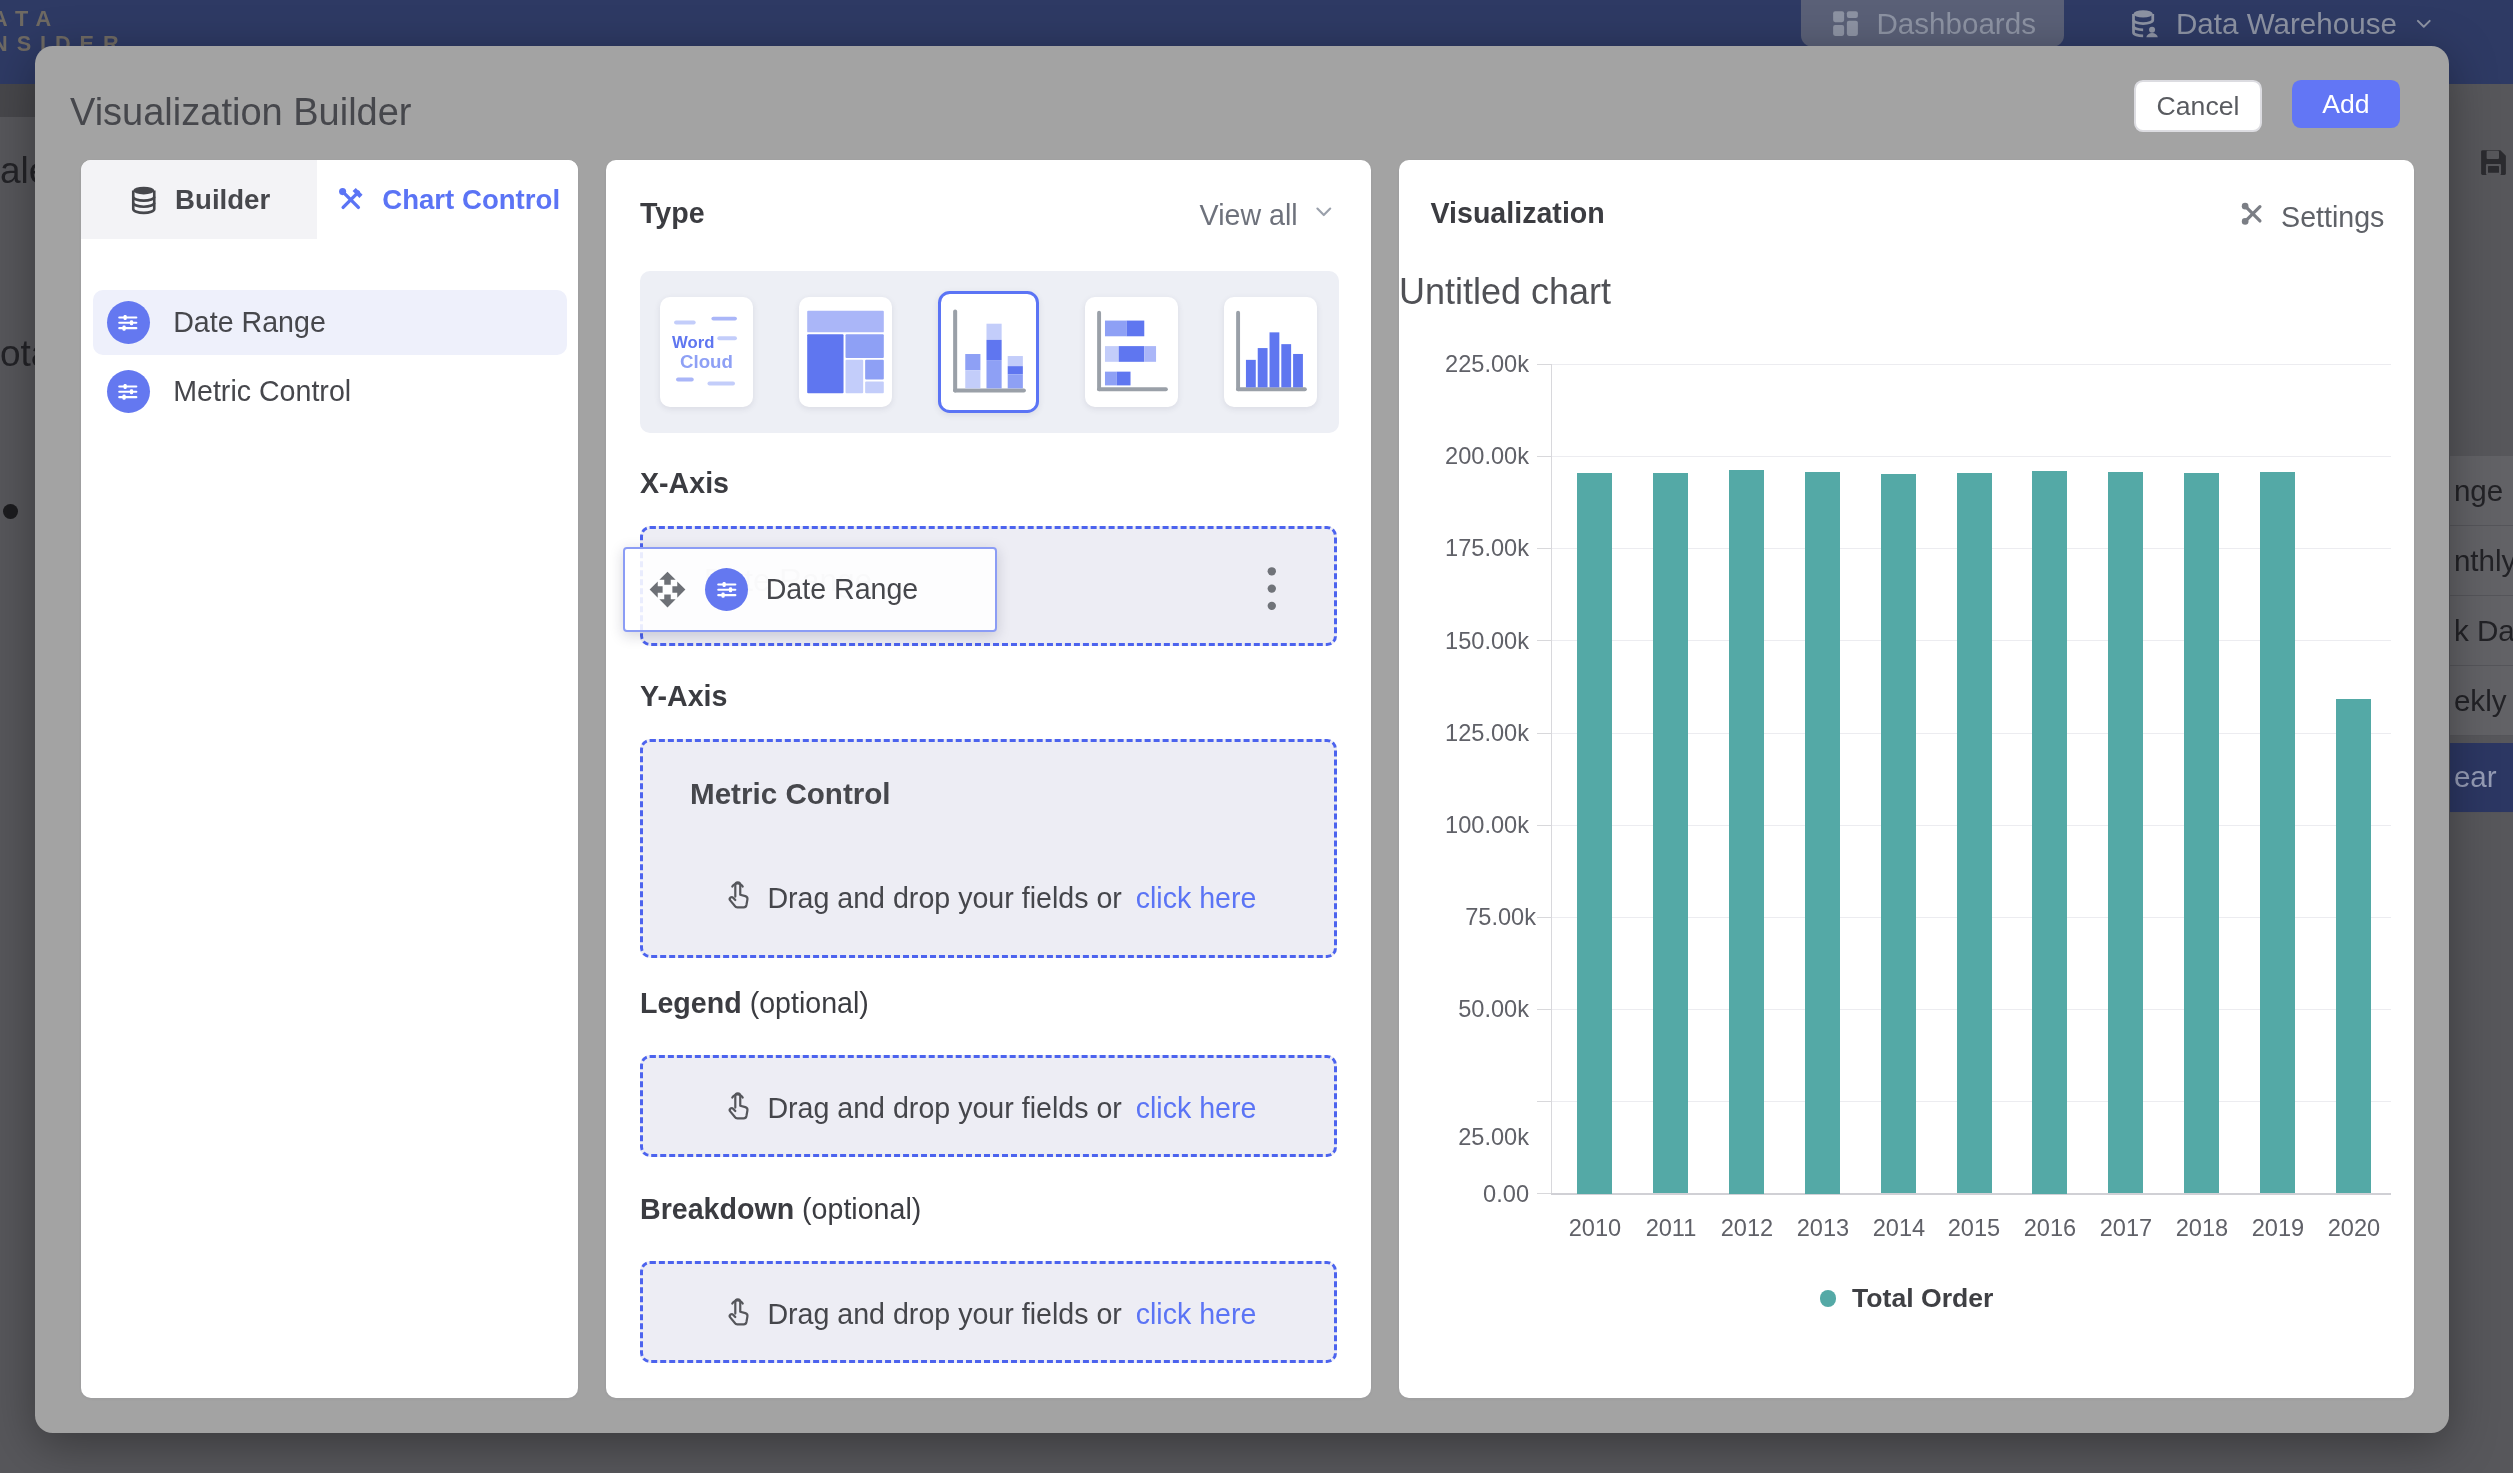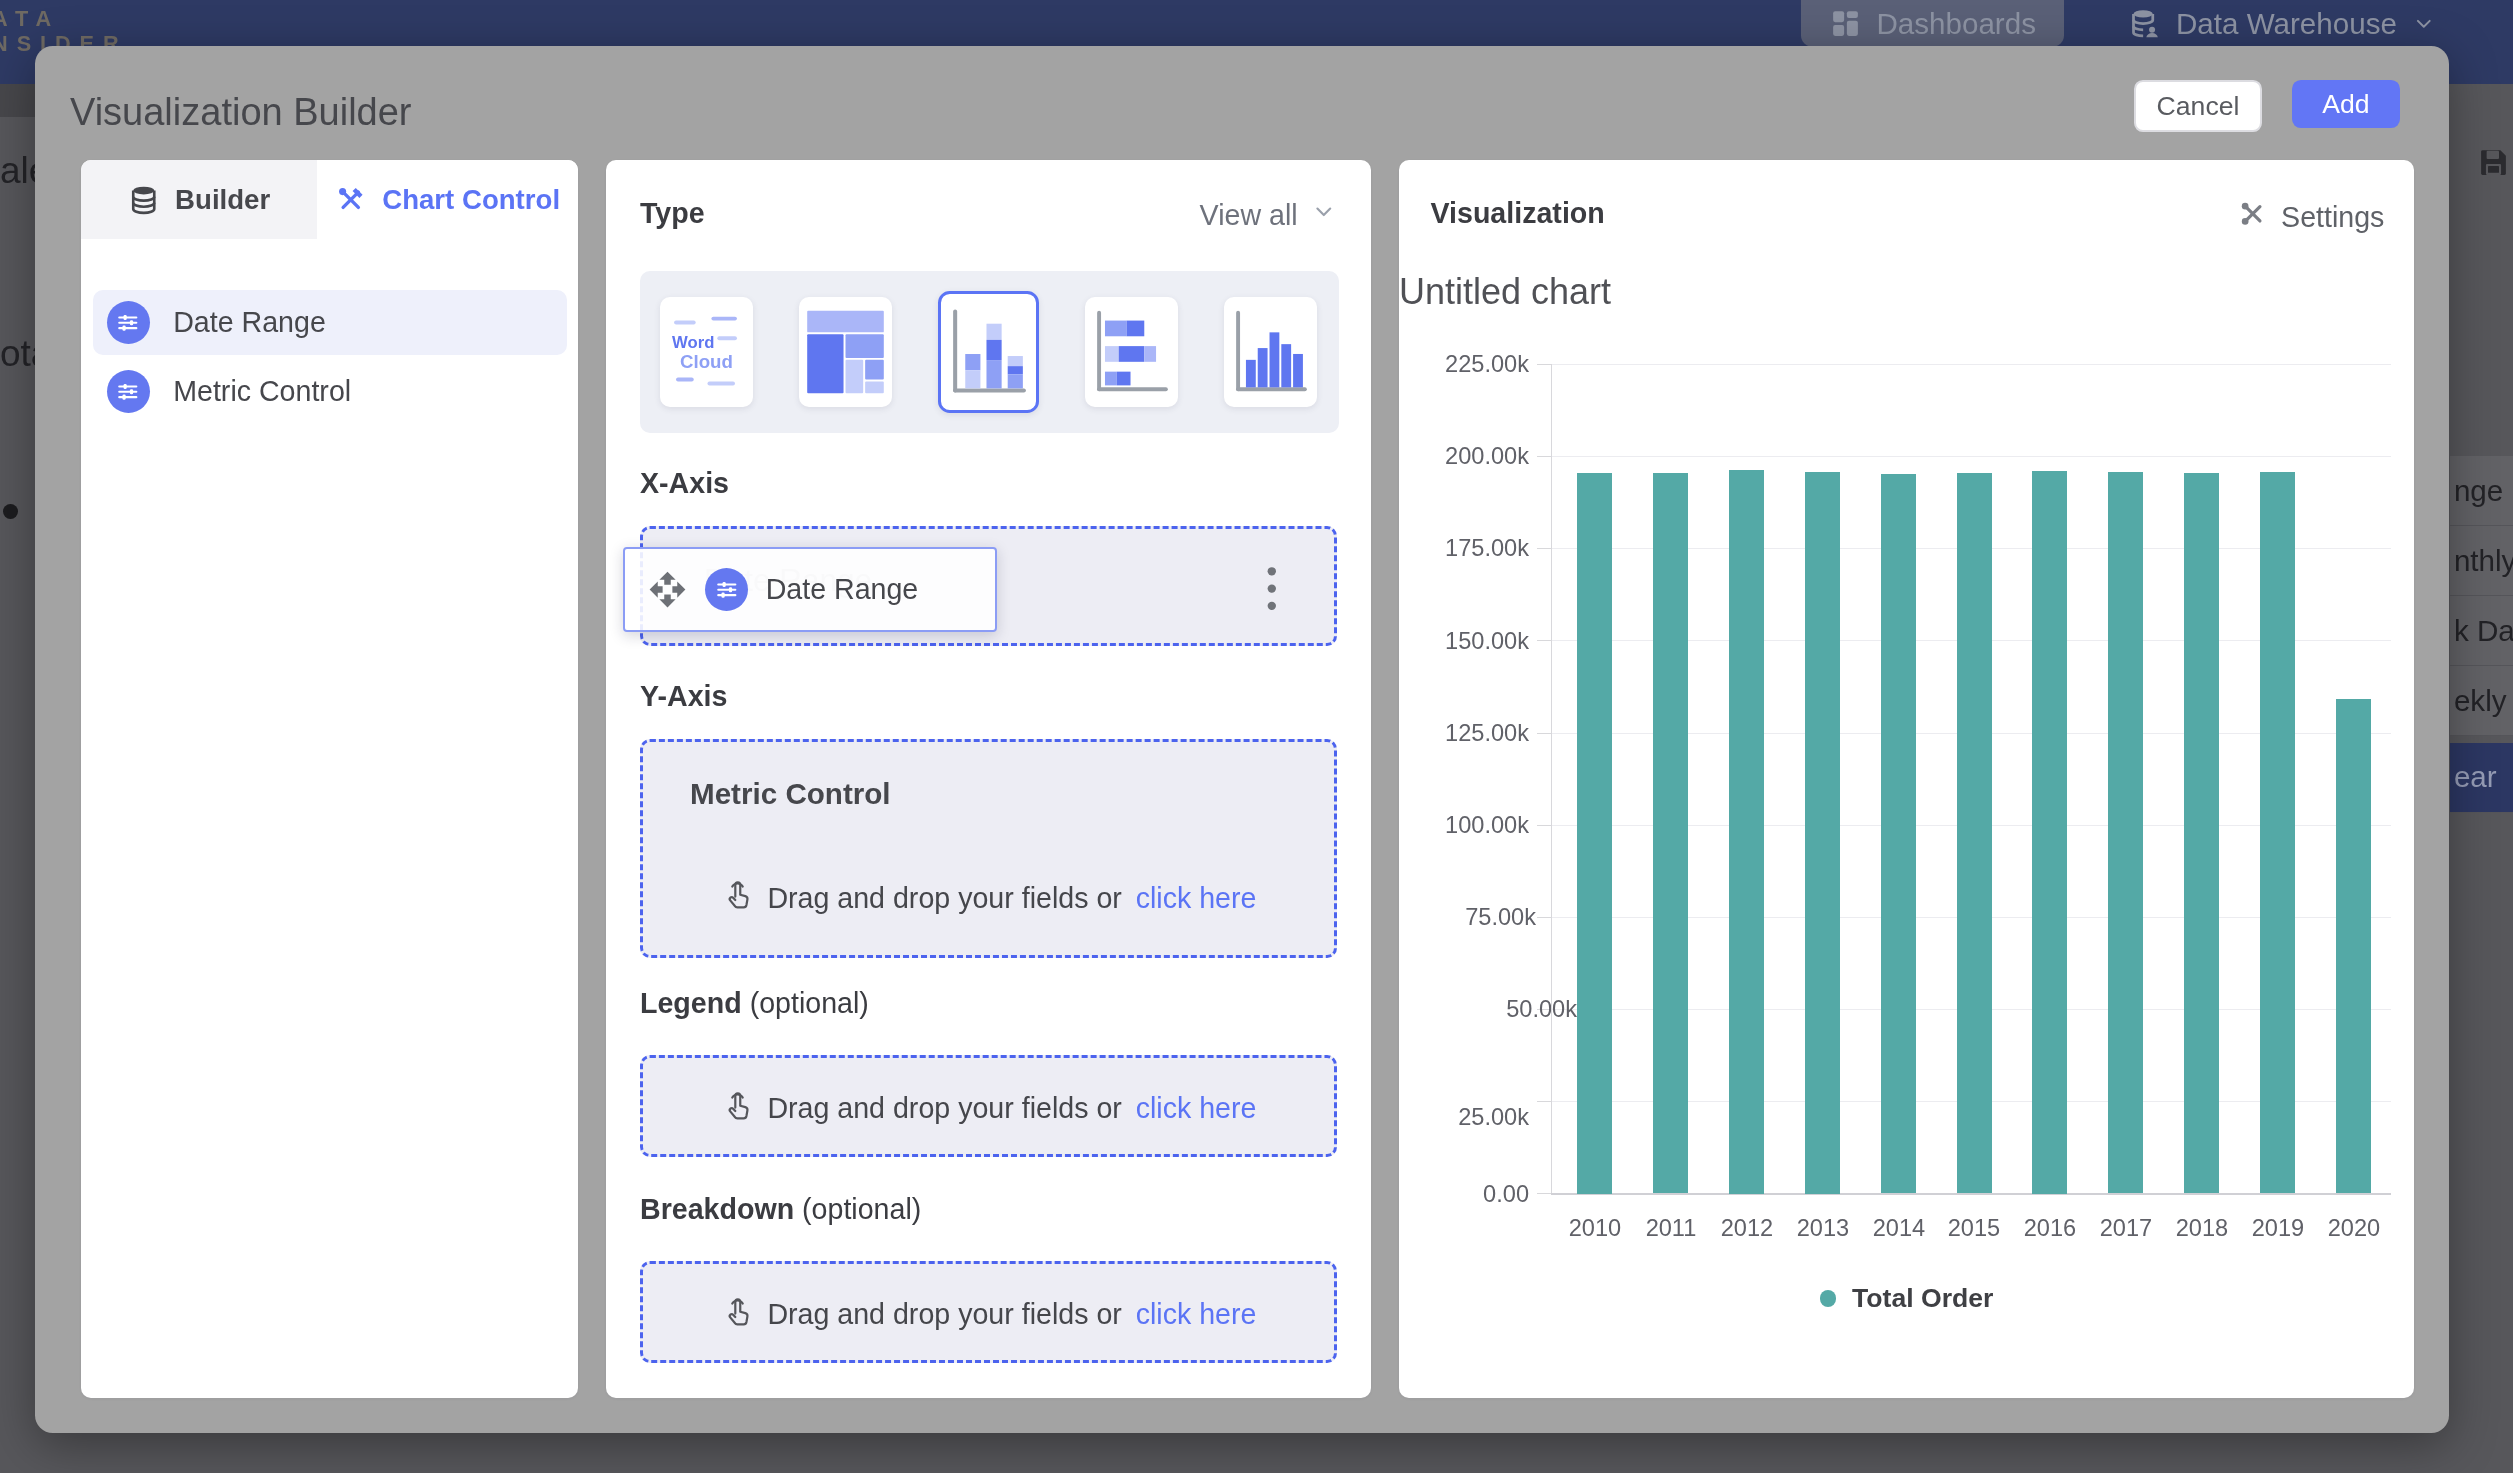--- a/index.html
+++ b/index.html
@@ -356,24 +356,24 @@
               <circle cx="5.8" cy="18.2" r="2.7"></circle>
             </svg></span>
         <span>Settings</span>
       </div>
       <div id="chart-title">Untitled chart</div>
       <div id="chart">
           <div class="tickmark" style="left: 138px; top: 1033px;"></div>
           <div class="ytick" style="left: 0px; top: 1021px;">0.00</div>
           <div class="gridline" style="left: 152px; top: 941px; width: 840px;"></div>
           <div class="tickmark" style="left: 138px; top: 941px;"></div>
-          <div class="ytick" style="left: 0px; top: 944px;">25.00k</div>
+          <div class="ytick" style="left: 0px; top: 964px;">25.00k</div>
           <div class="gridline" style="left: 152px; top: 849px; width: 840px;"></div>
           <div class="tickmark" style="left: 138px; top: 849px;"></div>
-          <div class="ytick" style="left: 0px; top: 836px; padding-left: 48px;">50.00k</div>
+          <div class="ytick" style="left: 0px; top: 836px;">50.00k</div>
           <div class="gridline" style="left: 152px; top: 757px; width: 840px;"></div>
           <div class="tickmark" style="left: 138px; top: 757px;"></div>
           <div class="ytick" style="left: 0px; top: 744px; padding-left: 7px;">75.00k</div>
           <div class="gridline" style="left: 152px; top: 665px; width: 840px;"></div>
           <div class="tickmark" style="left: 138px; top: 665px;"></div>
           <div class="ytick" style="left: 0px; top: 652px;">100.00k</div>
           <div class="gridline" style="left: 152px; top: 573px; width: 840px;"></div>
           <div class="tickmark" style="left: 138px; top: 573px;"></div>
           <div class="ytick" style="left: 0px; top: 560px;">125.00k</div>
           <div class="gridline" style="left: 152px; top: 480px; width: 840px;"></div>

